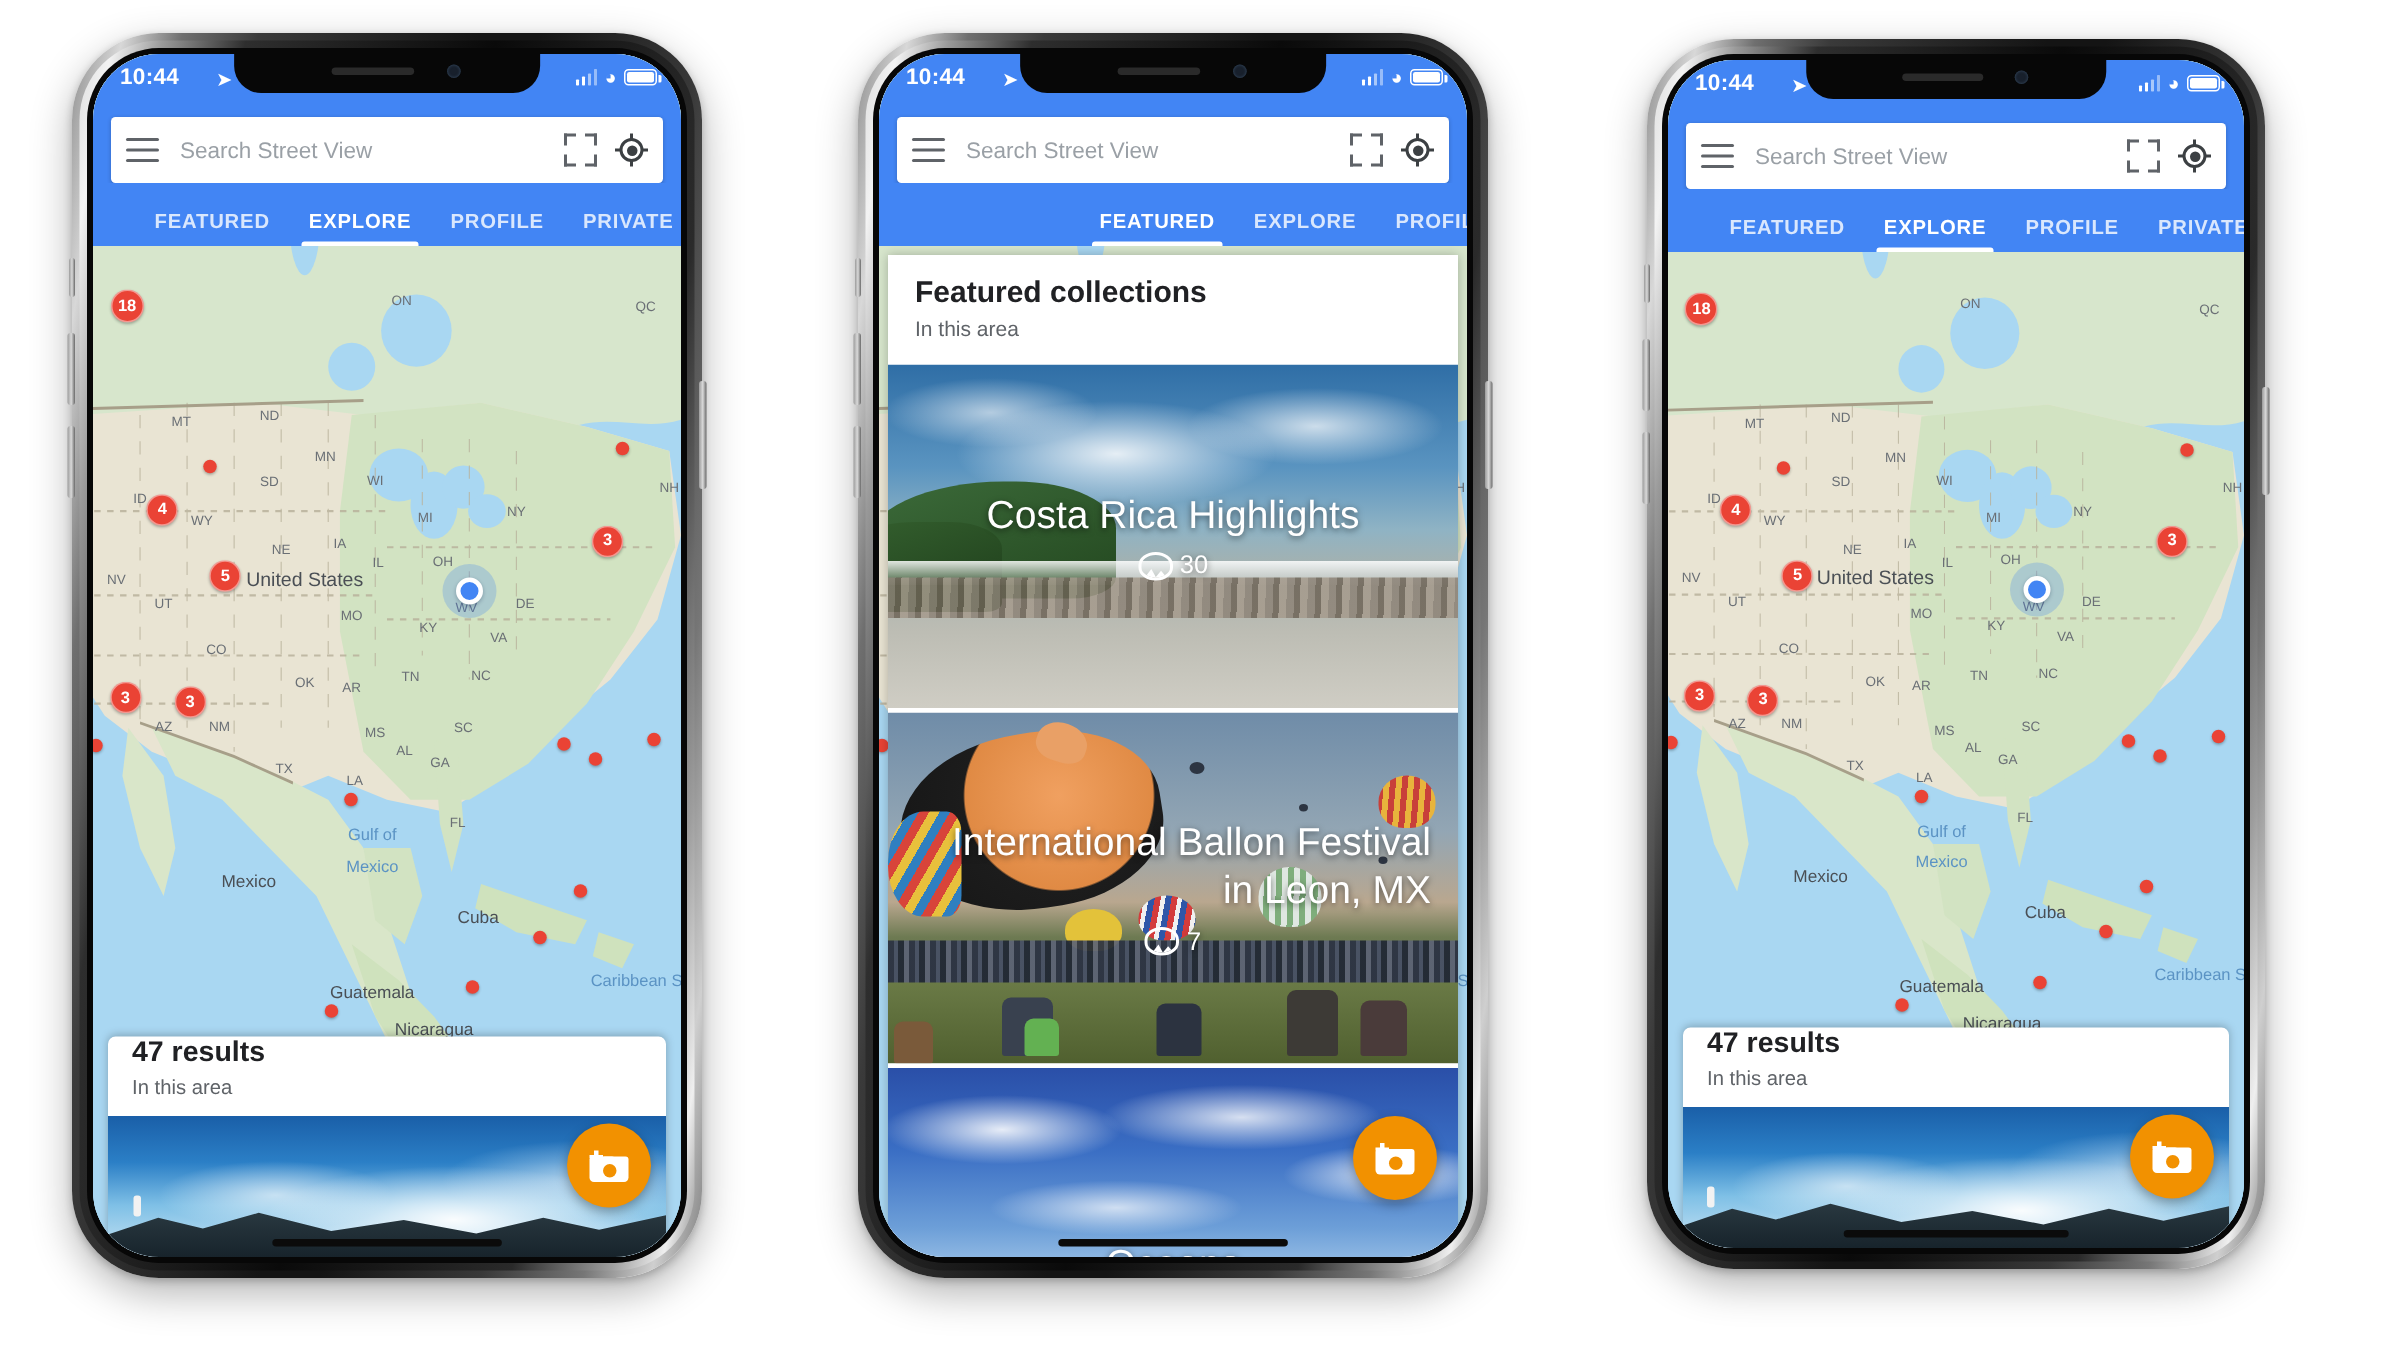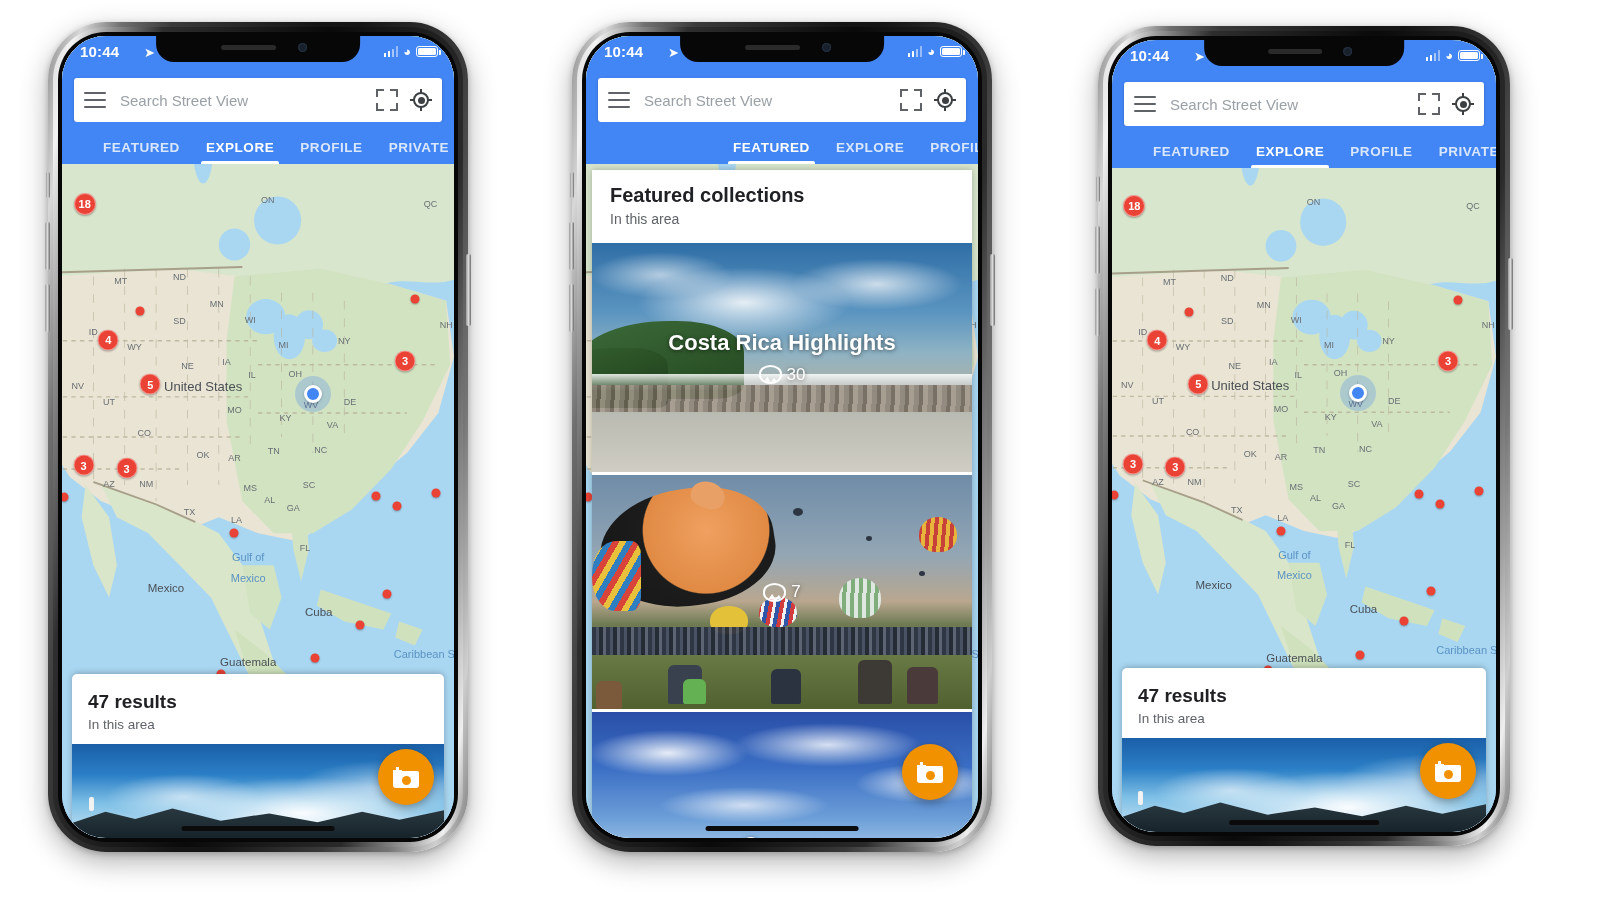--- a/index.html
+++ b/index.html
@@ -104,35 +104,35 @@
   .mlabel{ position:absolute; transform:translate(-50%,-50%); color:#6a6f75;
     font-size:9px; white-space:nowrap; pointer-events:none; }
   .mlabel.big{ font-size:13px; color:#4a4f55; font-weight:400; }
   .mlabel.sea{ color:#5b93c4; font-size:11px; font-style:normal; }
   .mlabel.med{ font-size:11.5px; color:#4a4f55; }
 
   
   .resultcard{ position:absolute; left:10px; right:10px; bottom:-2px; background:#fff;
     border-radius:5px 5px 0 0; box-shadow:0 -1px 6px rgba(0,0,0,.25); overflow:hidden;
     z-index:30; }
-  .rc-head{ padding:17px 16px 12px; }
+  .rc-head{ padding:0 16px 12px; }
   .rc-title{ font-size:19px; font-weight:700; color:#202124; }
   .rc-sub{ font-size:13.5px; color:#5f6368; margin-top:4px; }
   .rc-photo{ height:96px; position:relative; overflow:hidden; }
 
   
   .featured{ position:absolute; left:6px; right:6px; top:0; bottom:0; background:#fff;
     z-index:30; overflow:hidden; box-shadow:0 0 7px rgba(0,0,0,.25); }
   .fc-head{ padding:14px 18px 13px; background:#fff; }
   .fc-title{ font-size:20px; font-weight:700; color:#202124; }
   .fc-sub{ font-size:14px; color:#5f6368; margin-top:4px; }
   .fcard{ position:relative; overflow:hidden; border-top:3px solid #fff; }
   .fcard-overlay{ position:absolute; inset:0; display:flex; flex-direction:column;
     align-items:center; justify-content:center; gap:8px; }
-  .fcard-name{ color:#fff; font-size:22px; font-weight:700; text-align:right;
+  .fcard-name{ color:#fff; font-size:26px; font-weight:400; text-align:right;
     text-shadow:0 1px 4px rgba(0,0,0,.55); line-height:1.22; padding:0 18px; }
   .fcard-count{ color:#fff; font-size:17px; font-weight:500; display:flex;
     align-items:center; gap:5px; text-shadow:0 1px 4px rgba(0,0,0,.55); }
   .pano-ic{ width:23px; height:19px; border:2.2px solid #fff; border-radius:50%/46%;
     position:relative; overflow:hidden; flex:0 0 auto; }
   .pano-ic::after{ content:""; position:absolute; bottom:-1px; left:2px; width:12px;
     height:8px; background:#fff; clip-path:polygon(0 100%,42% 18%,72% 100%); }
   .pano-ic::before{ content:""; position:absolute; bottom:-1px; right:1px; width:9px;
     height:6px; background:#fff; clip-path:polygon(0 100%,50% 10%,100% 100%); }
 
@@ -623,20 +623,21 @@
             <div class="crowd"></div>
               <div class="grass"></div>
             <div class="pp" style="left:20%;width:9%;height:17%;background:#39414f;"></div>
             <div class="pp" style="left:24%;bottom:2%;width:6%;height:11%;background:#63b152;"></div>
             <div class="pp" style="left:47%;width:8%;height:15%;background:#2c3340;"></div>
             <div class="pp" style="left:70%;width:9%;height:19%;background:#3d3a36;"></div>
             <div class="pp" style="left:83%;width:8%;height:16%;background:#4a3b3a;"></div>
             <div class="pp" style="left:1%;bottom:0;width:7%;height:12%;background:#7a5a3a;"></div>
           </div>
           <div class="fcard-overlay">
+            <div class="fcard-name">International Ballon Festival in Leon, MX</div>
             <div class="fcard-count">
               <span class="pano-ic"></span>
               <span>7</span>
             </div>
           </div>
         </div>
 
         <div class="fcard" style="height:140px;">
           <div class="sc-sky"></div>
           <div class="fcard-overlay" style="justify-content:flex-end; padding-bottom:0;">

